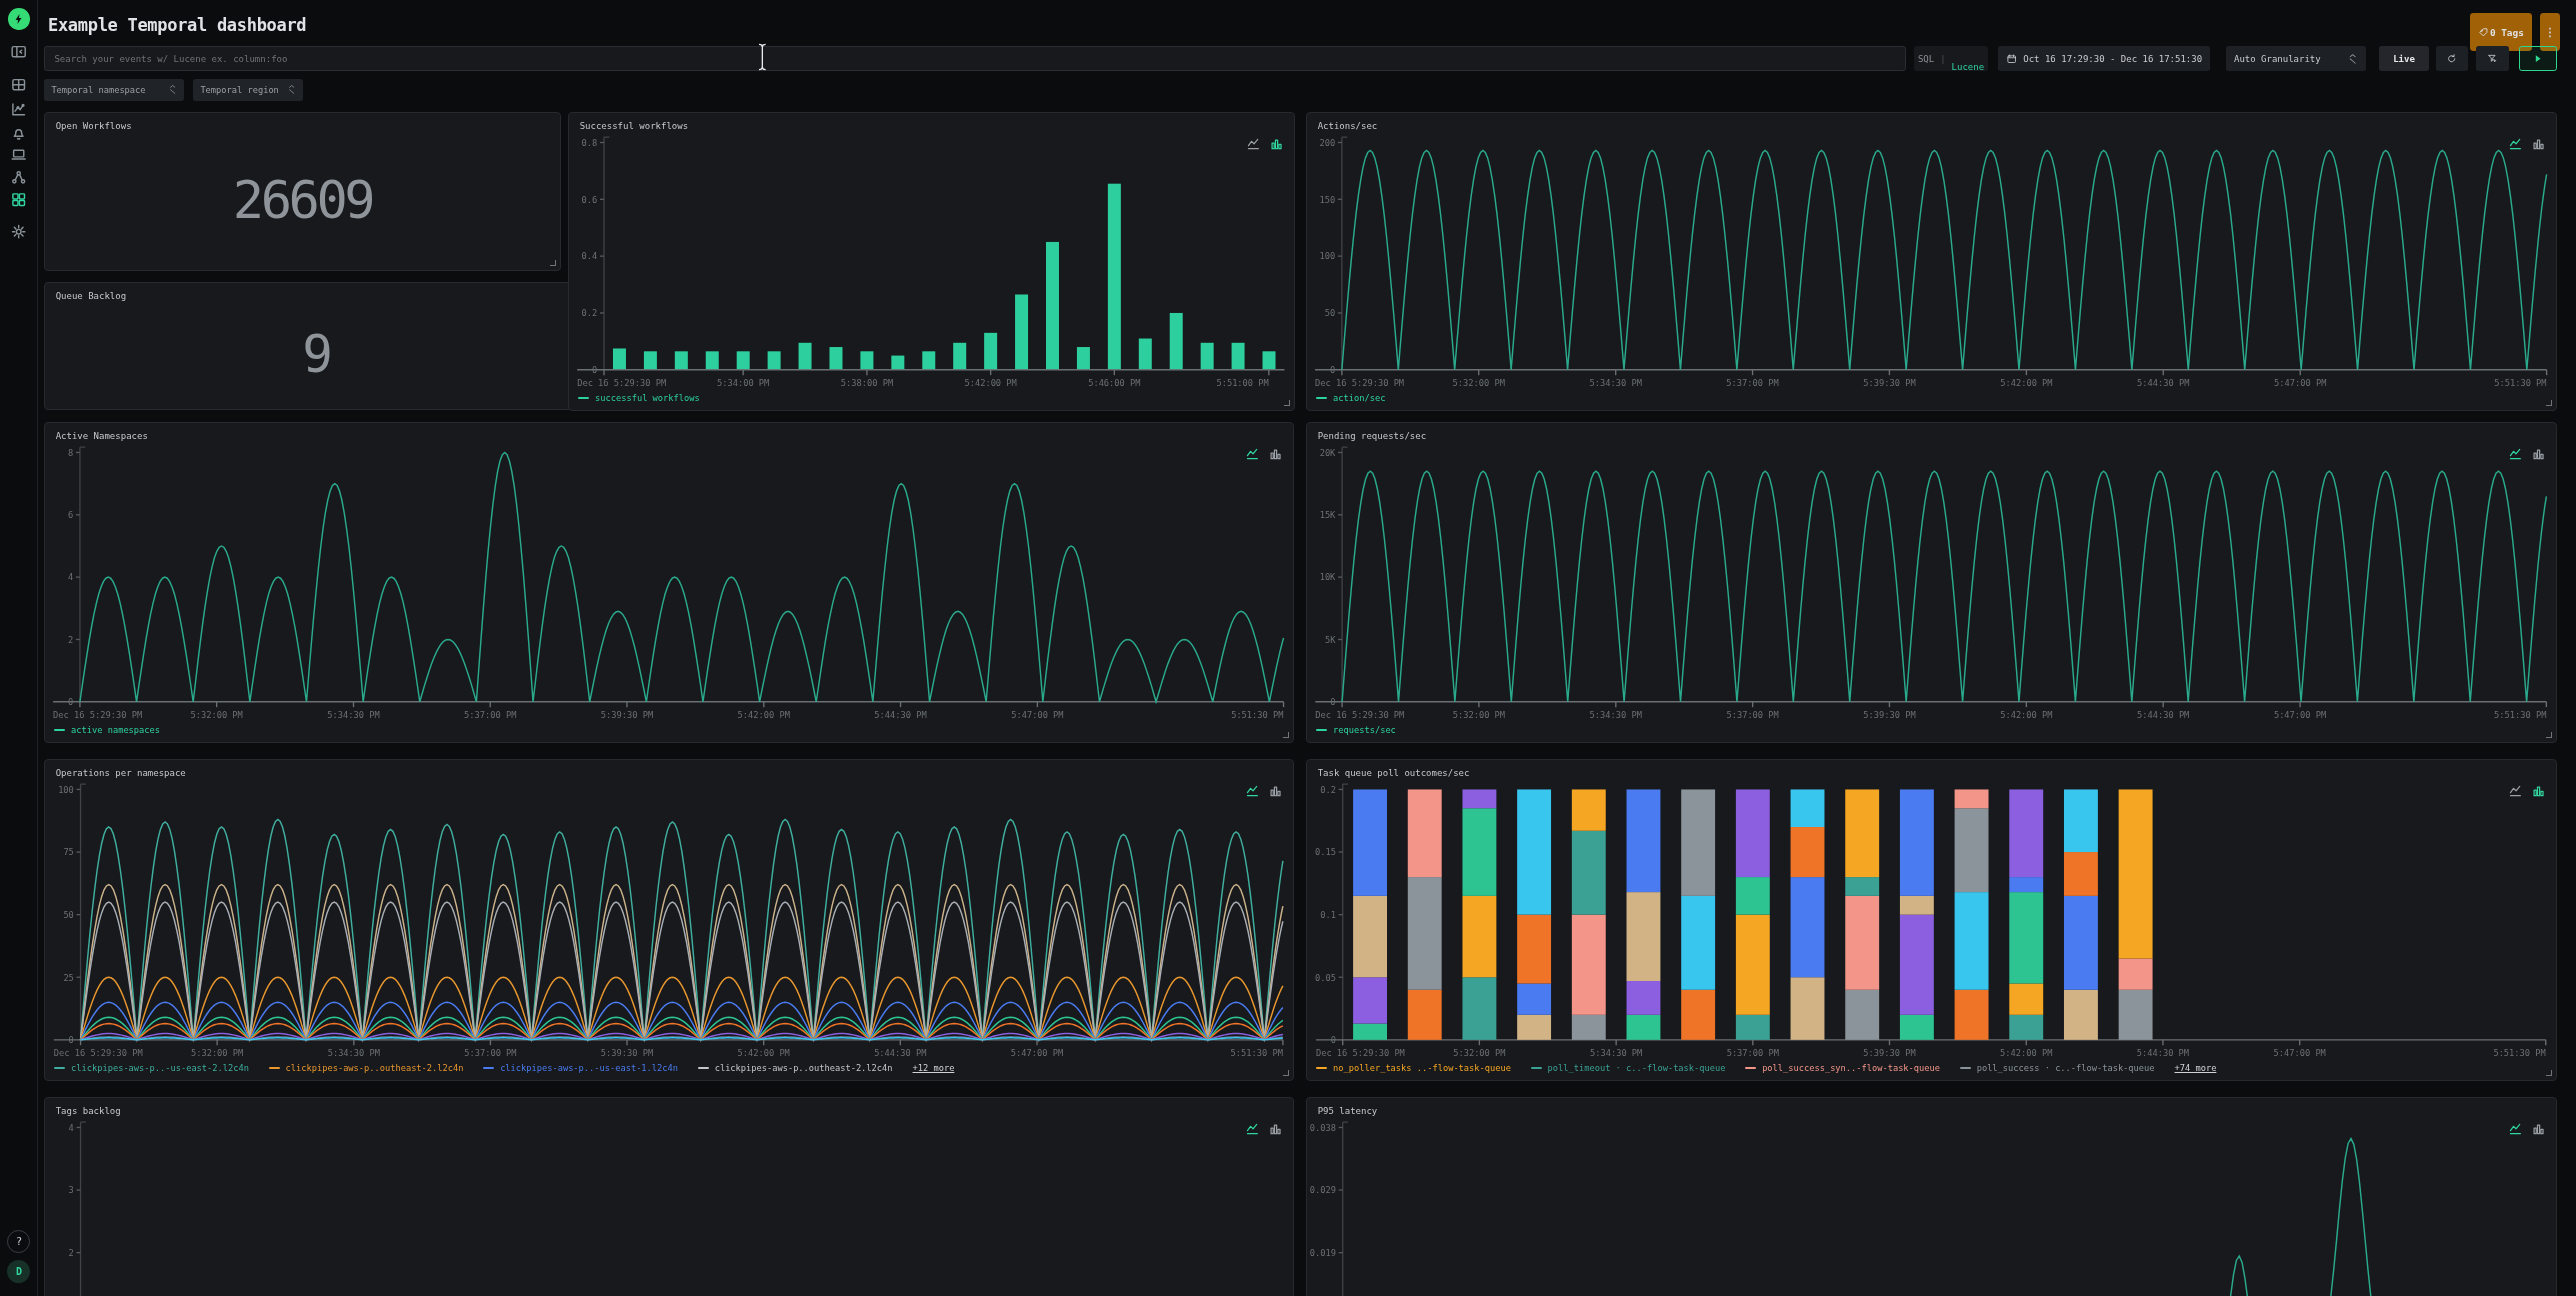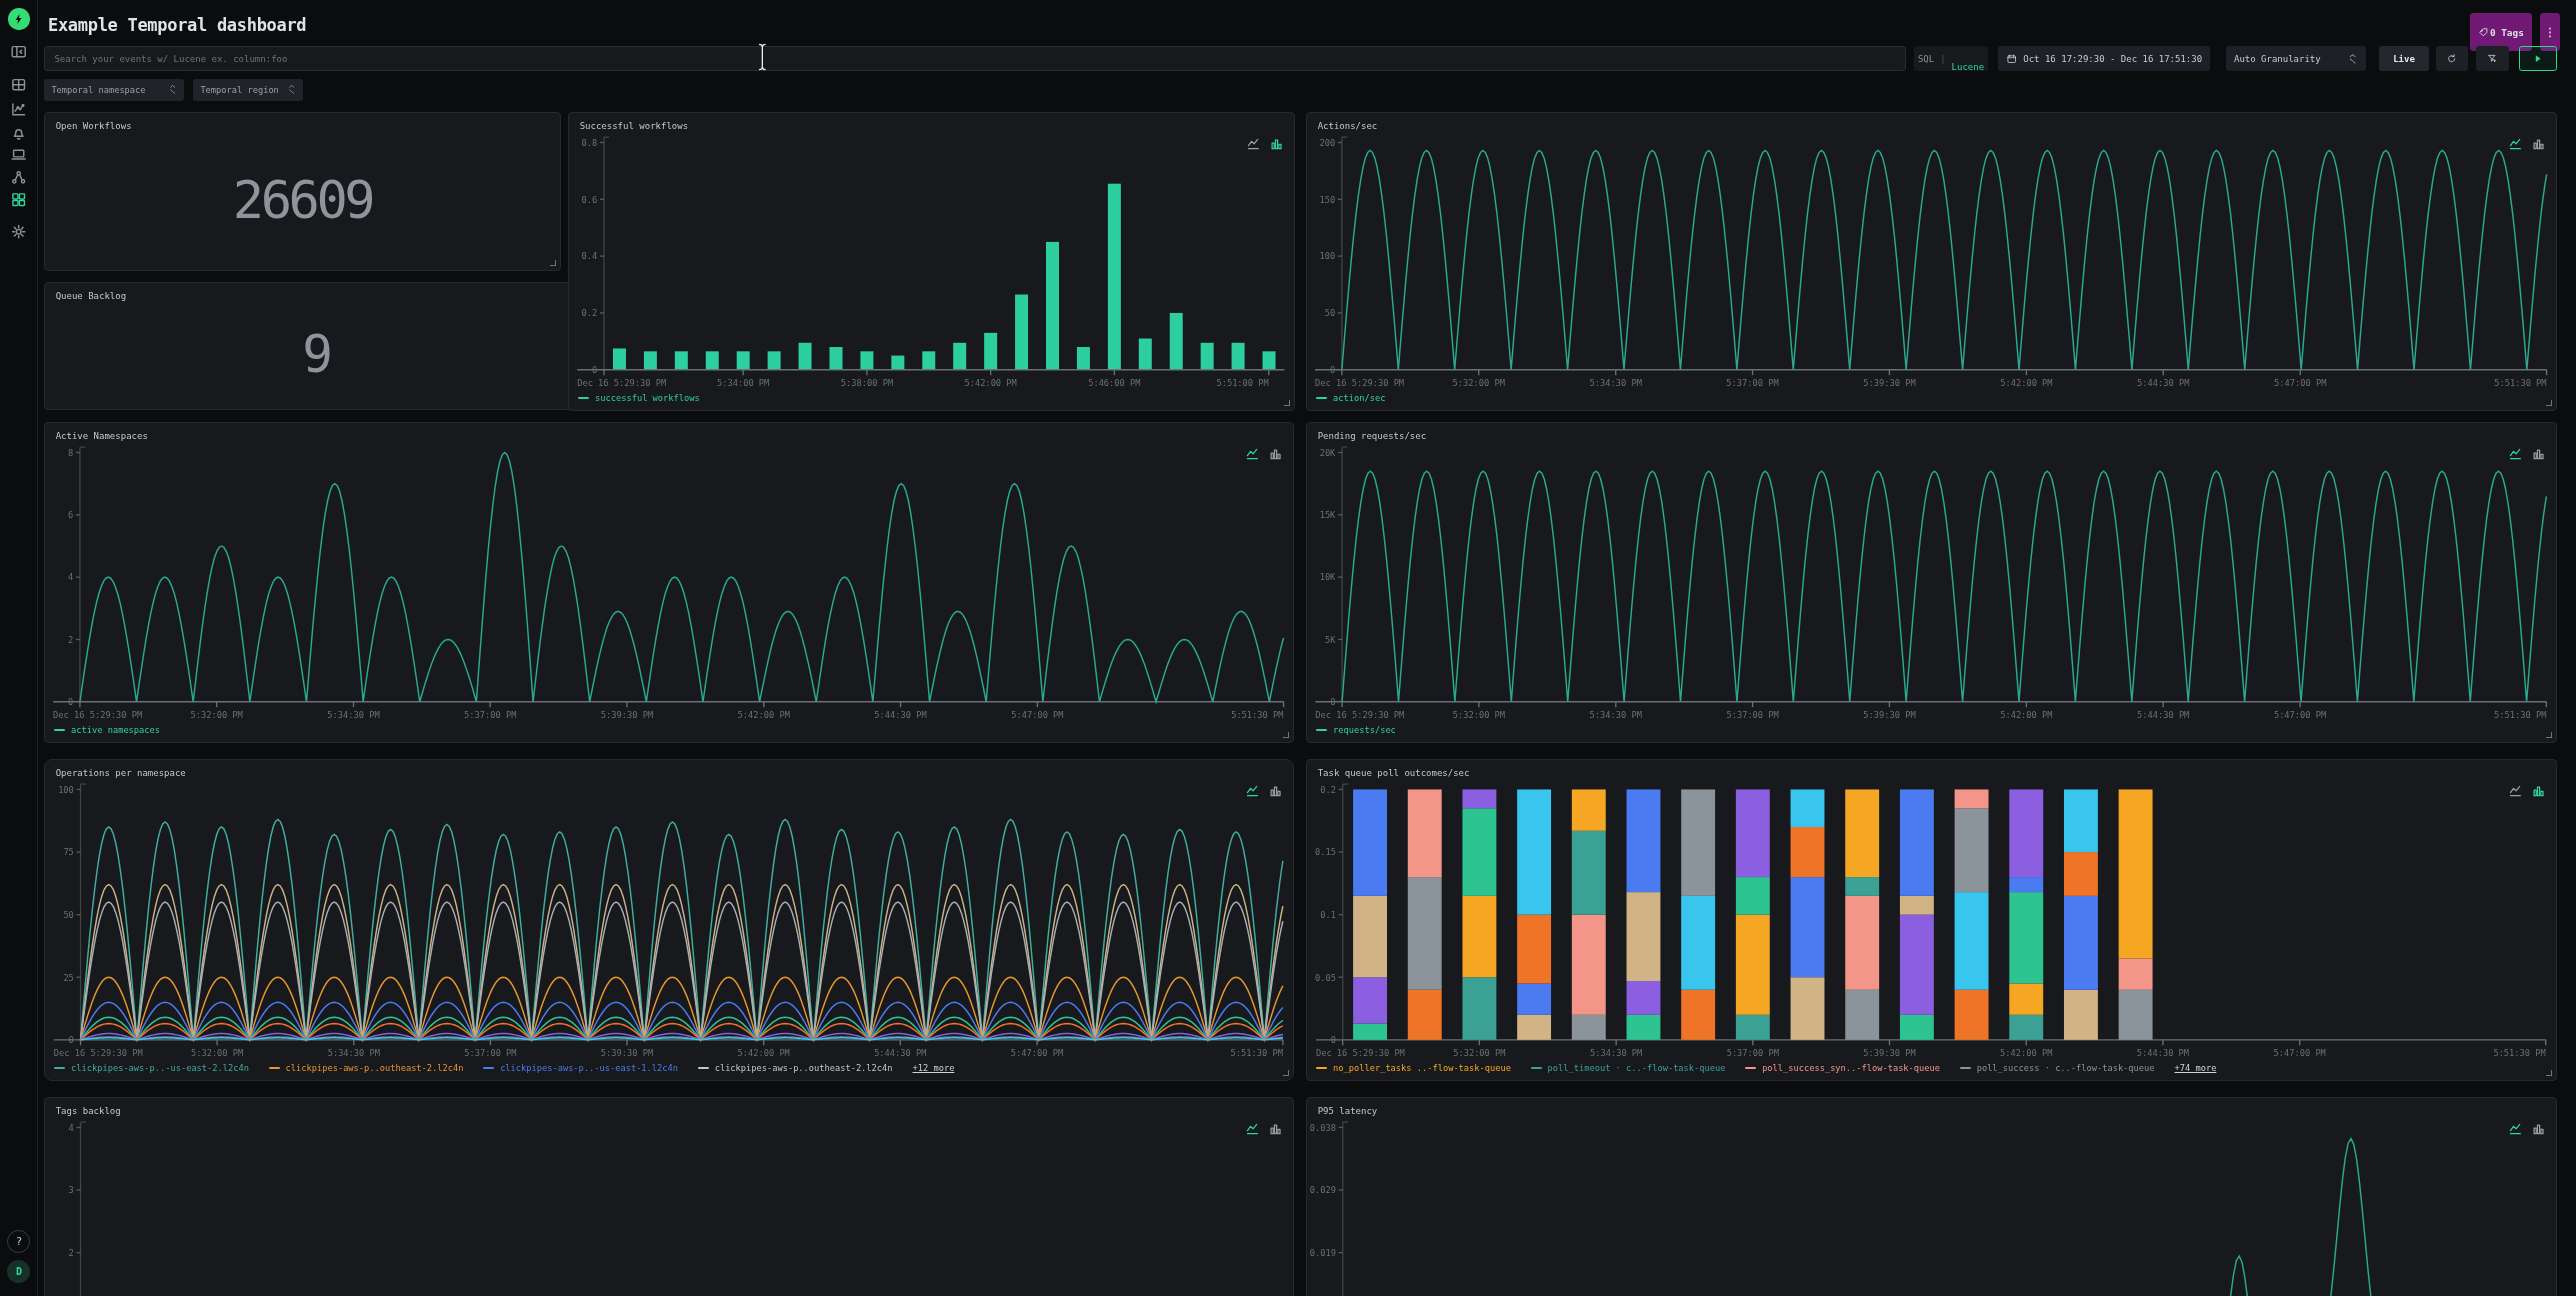--- a/index.html
+++ b/index.html
@@ -11,21 +11,21 @@
   .side-ic { position:absolute; left:10px; width:17.4px; height:17.4px; color:#8a9299; cursor:pointer; }
   .side-ic svg { width:17.4px; height:17.4px; stroke:currentColor; fill:none; stroke-width:2; stroke-linecap:round; stroke-linejoin:round; }
   .side-ic.active { color:#31d69e; }
   #logo { position:absolute; left:8px; top:8px; width:21.5px; height:21.5px; border-radius:50%; background:#35db75; display:flex; align-items:center; justify-content:center; }
   #logo svg { width:12px; height:12px; fill:#0b0c0e; }
   #help-btn { position:absolute; left:7.4px; top:1230px; width:23px; height:23px; border-radius:50%; border:0.7px solid #3a3e43; color:#c9ccd0; font-size:10.7px; display:flex; align-items:center; justify-content:center; cursor:pointer; }
   #avatar { position:absolute; left:7.4px; top:1260px; width:23px; height:23px; border-radius:50%; background:#173028; color:#31d69e; font-size:10px; font-weight:bold; display:flex; align-items:center; justify-content:center; cursor:pointer; }
 
   
   #page-title { position:absolute; left:48px; top:14.8px; font-size:17px; font-weight:bold; color:#dfe3e6; letter-spacing:-0.3px; }
-  .hbtn { position:absolute; top:13.4px; height:38px; background:#701a75; border-radius:3.4px; display:flex; align-items:center; justify-content:center; gap:1px; color:#dfe2e5; font-size:9.4px; font-weight:bold; cursor:pointer; }
+  .hbtn { position:absolute; top:13.4px; height:38px; background:#a16207; border-radius:3.4px; display:flex; align-items:center; justify-content:center; gap:1px; color:#dfe2e5; font-size:9.4px; font-weight:bold; cursor:pointer; }
   #tags-btn { left:2470px; width:62px; }
   #kebab-btn { left:2540px; width:20px; font-size:11.4px; color:#c9ccd0; }
   .hbtn svg { width:10.7px; height:10.7px; stroke:currentColor; fill:none; stroke-width:2; }
 
   
   .trow { position:absolute; top:46px; height:25px; }
   #search-box { left:44px; width:1862px; background:#17191d; border:0.7px solid #2a2d31; border-radius:2.7px; }
   #search-box input { width:100%; height:100%; background:transparent; border:none; outline:none; color:#c6cacd; font-family:inherit; font-size:9px; padding:0 9.4px; }
   #search-box input::placeholder { color:#6e7378; }
   .tbtn { background:#1d2024; border-radius:2.7px; display:flex; align-items:center; justify-content:center; gap:6px; font-size:9px; color:#c9ccd0; cursor:pointer; }
@@ -52,21 +52,21 @@
   #chip-region { left:193px; width:110px; }
 
   
   .panel { position:absolute; background:#17191c; border:0.7px solid #26292e; border-radius:4px; }
   #p-open    { left:44px;   top:112px;  width:517px;  height:159px; }
   #p-queue   { left:44px;   top:282px;  width:547px;  height:128px;padding-left:43px; }
   #p-success { left:568px;  top:112px;  width:727px; height:299px; }
   #p-actions { left:1306px; top:112px;  width:1251px; height:299px; }
   #p-active  { left:44px;   top:422px;  width:1250px; height:321px; }
   #p-pending { left:1306px; top:422px;  width:1251px; height:321px; }
-  #p-ops     { left:44px;   top:759px; width:1250px; height:322px;border-radius:8px; }
+  #p-ops     { left:44px;   top:759px; width:1250px; height:322px; }
   #p-taskq   { left:1306px; top:759px; width:1251px; height:322px; }
   #p-backlog { left:44px;   top:1097px; width:1250px; height:322px; }
   #p-p95     { left:1306px; top:1097px; width:1251px; height:322px; }
 
   .ptitle { position:absolute; top:8px; left:10.7px; font-size:9px; color:#c6cacd; z-index:2; }
   .stat-wrap { position:absolute; inset:0; display:flex; align-items:center; justify-content:center; padding-top:17.4px; }
   .stat-value { color:#8e949a; letter-spacing:-3.4px; }
   #p-open .stat-value { font-size:52px; }
   #p-queue .stat-value { font-size:51px; letter-spacing:0; }
 

